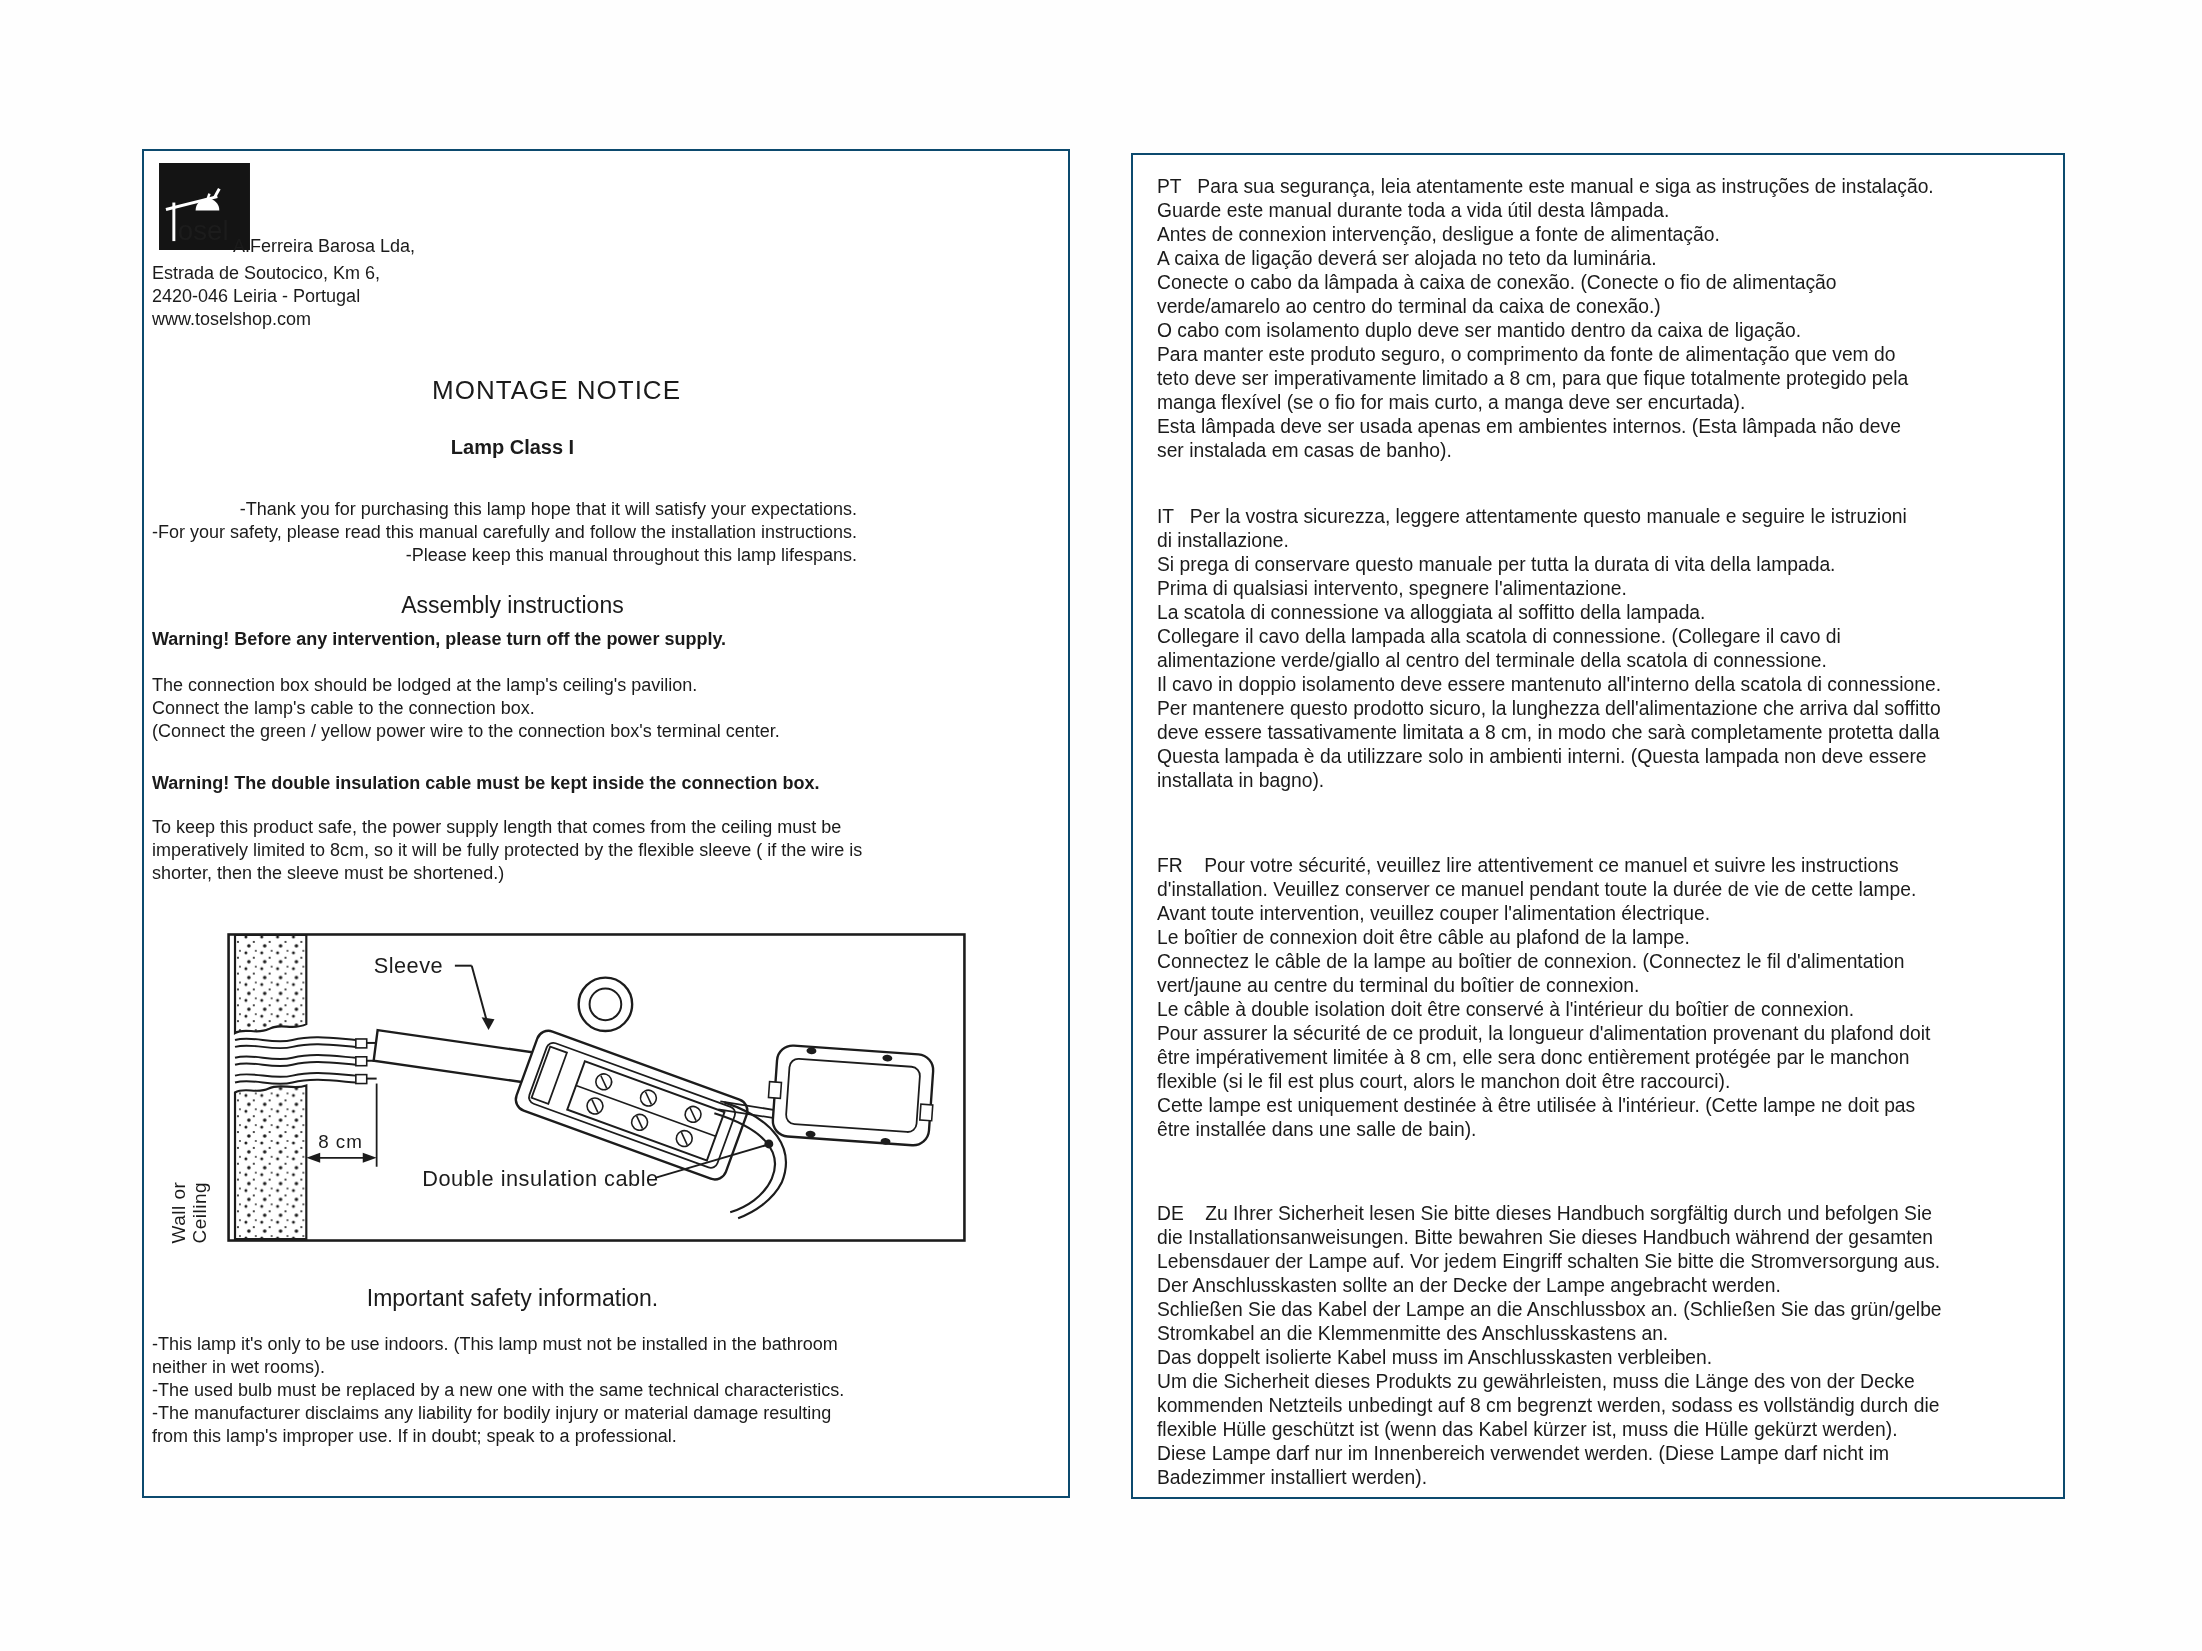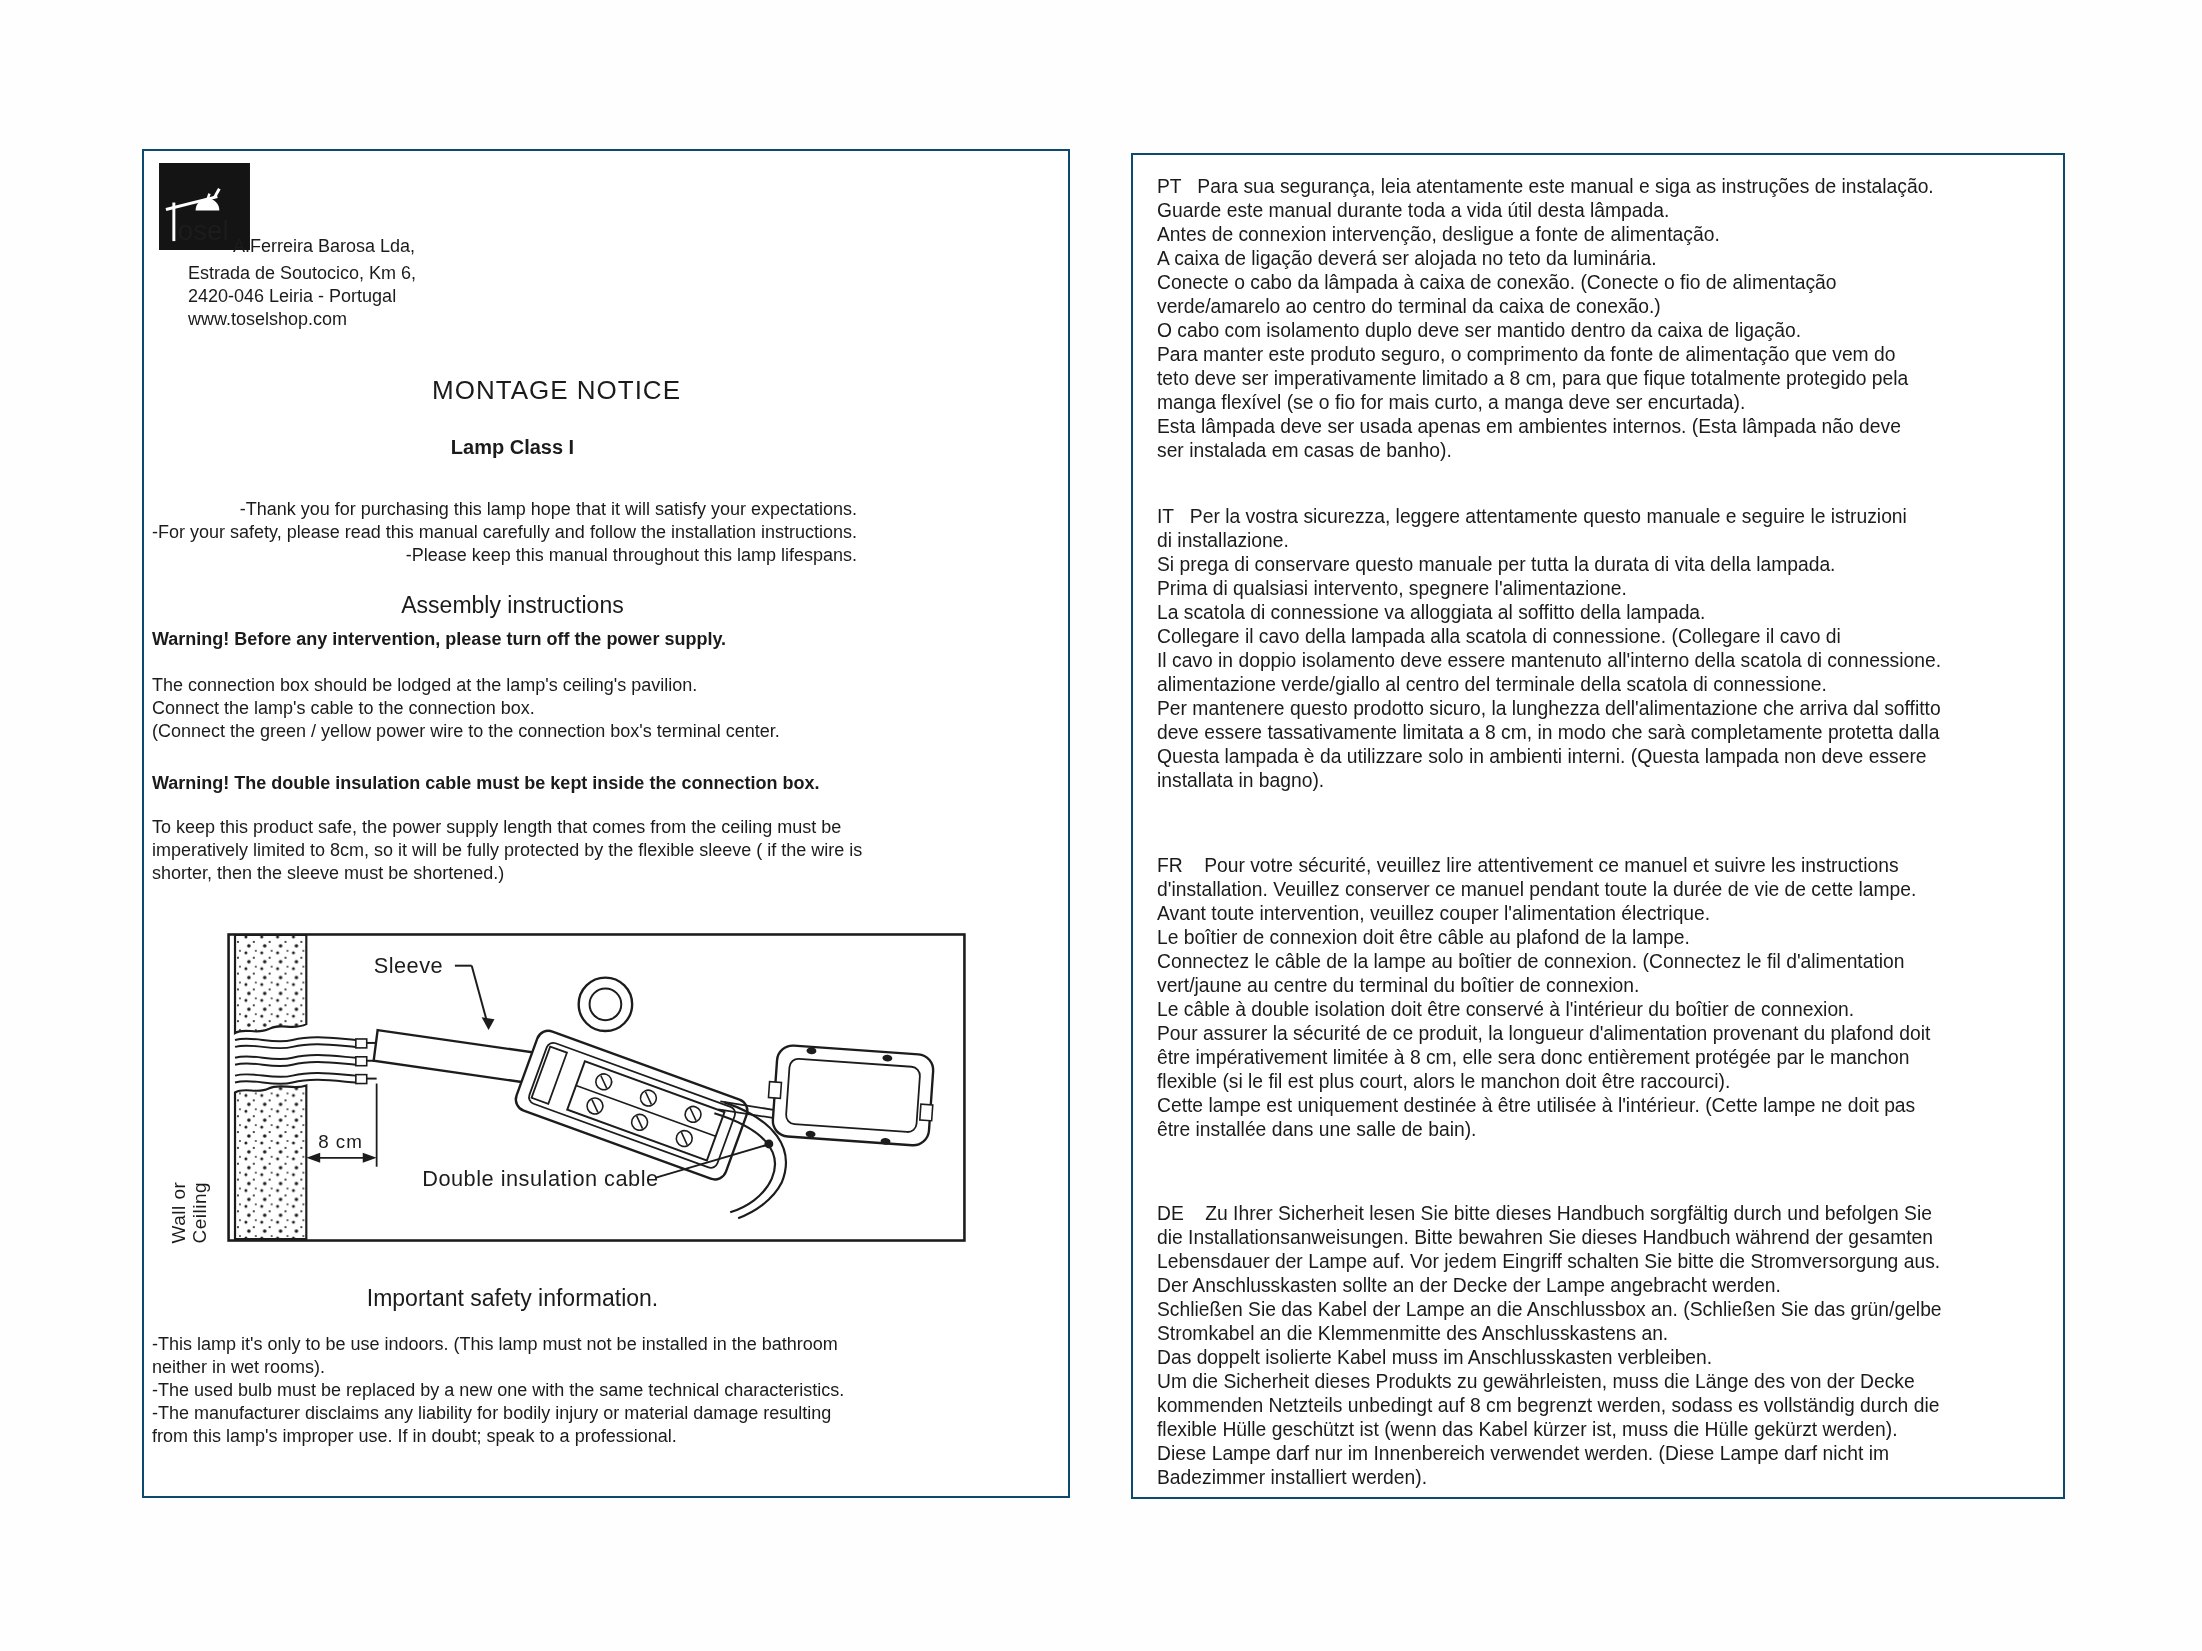--- a/index.html
+++ b/index.html
@@ -38,21 +38,21 @@
 
         <line x1="56" y1="35" x2="61" y2="26" stroke="#fff" stroke-width="3"></line>
 
         <path d="M37 48 a12 12 0 0 1 24 0 Z" fill="#fff"></path>
         <line x1="49" y1="37" x2="51" y2="31" stroke="#fff" stroke-width="2.5"></line>
         <text x="19" y="78" font-size="28" fill="#fff">osel</text>
       </svg>
     </div>
 
     <div class="abs company-name" style="left:89px;top:85px;">A.Ferreira Barosa Lda,</div>
-    <div class="abs lp-text" style="left:8px;top:111px;margin-left:36px;">
+    <div class="abs lp-text" style="left:8px;top:111px;">
         <div class="tline">Estrada de Soutocico, Km 6,</div>
         <div class="tline">2420-046 Leiria - Portugal</div>
         <div class="tline">www.toselshop.com</div>
       </div>
 
     <div class="abs center-wrap h-main" style="top:224px;">MONTAGE NOTICE</div>
     <div class="abs center-wrap h-sub" style="top:285px;">Lamp Class I</div>
 
     <div class="abs lp-text" style="left:8px;top:347px;text-align:right;">
         <div class="tline">-Thank you for purchasing this lamp hope that it will satisfy your expectations.</div>
@@ -206,22 +206,22 @@
         <div class="tline">Esta lâmpada deve ser usada apenas em ambientes internos. (Esta lâmpada não deve</div>
         <div class="tline">ser instalada em casas de banho).</div>
       </div>
     <div class="abs rp-text" style="left:24px;top:350px;">
         <div class="tline">IT   Per la vostra sicurezza, leggere attentamente questo manuale e seguire le istruzioni</div>
         <div class="tline">di installazione.</div>
         <div class="tline">Si prega di conservare questo manuale per tutta la durata di vita della lampada.</div>
         <div class="tline">Prima di qualsiasi intervento, spegnere l'alimentazione.</div>
         <div class="tline">La scatola di connessione va alloggiata al soffitto della lampada.</div>
         <div class="tline">Collegare il cavo della lampada alla scatola di connessione. (Collegare il cavo di</div>
+        <div class="tline">alimentazione verde/giallo al centro del terminale della scatola di connessione.</div>
         <div class="tline">Il cavo in doppio isolamento deve essere mantenuto all'interno della scatola di connessione.</div>
-        <div class="tline">alimentazione verde/giallo al centro del terminale della scatola di connessione.</div>
         <div class="tline">Per mantenere questo prodotto sicuro, la lunghezza dell'alimentazione che arriva dal soffitto</div>
         <div class="tline">deve essere tassativamente limitata a 8 cm, in modo che sarà completamente protetta dalla</div>
         <div class="tline">Questa lampada è da utilizzare solo in ambienti interni. (Questa lampada non deve essere</div>
         <div class="tline">installata in bagno).</div>
       </div>
     <div class="abs rp-text" style="left:24px;top:699px;">
         <div class="tline">FR    Pour votre sécurité, veuillez lire attentivement ce manuel et suivre les instructions</div>
         <div class="tline">d'installation. Veuillez conserver ce manuel pendant toute la durée de vie de cette lampe.</div>
         <div class="tline">Avant toute intervention, veuillez couper l'alimentation électrique.</div>
         <div class="tline">Le boîtier de connexion doit être câble au plafond de la lampe.</div>

